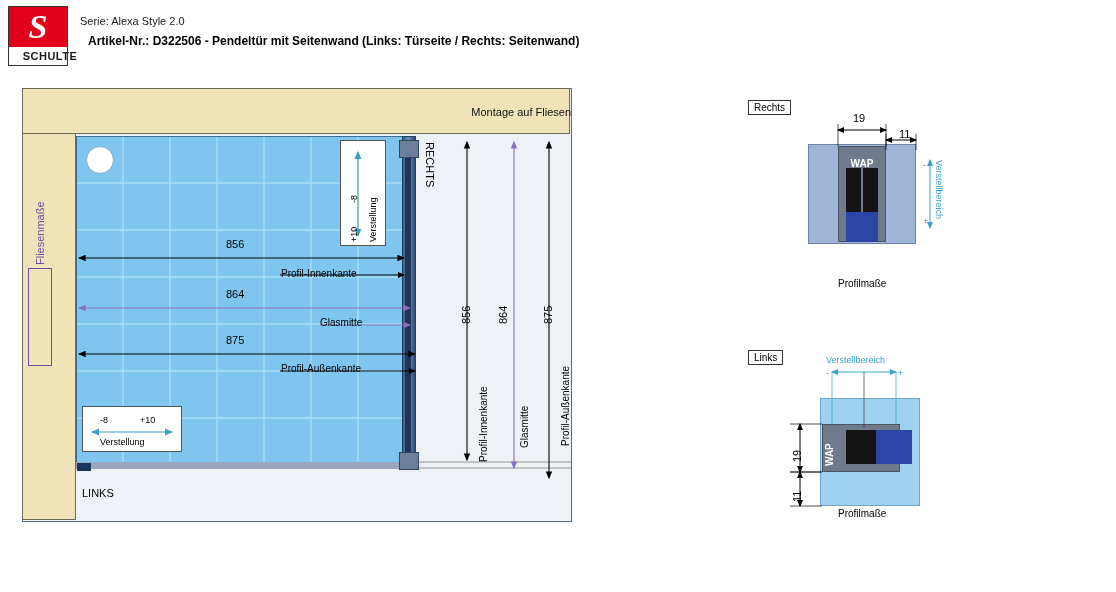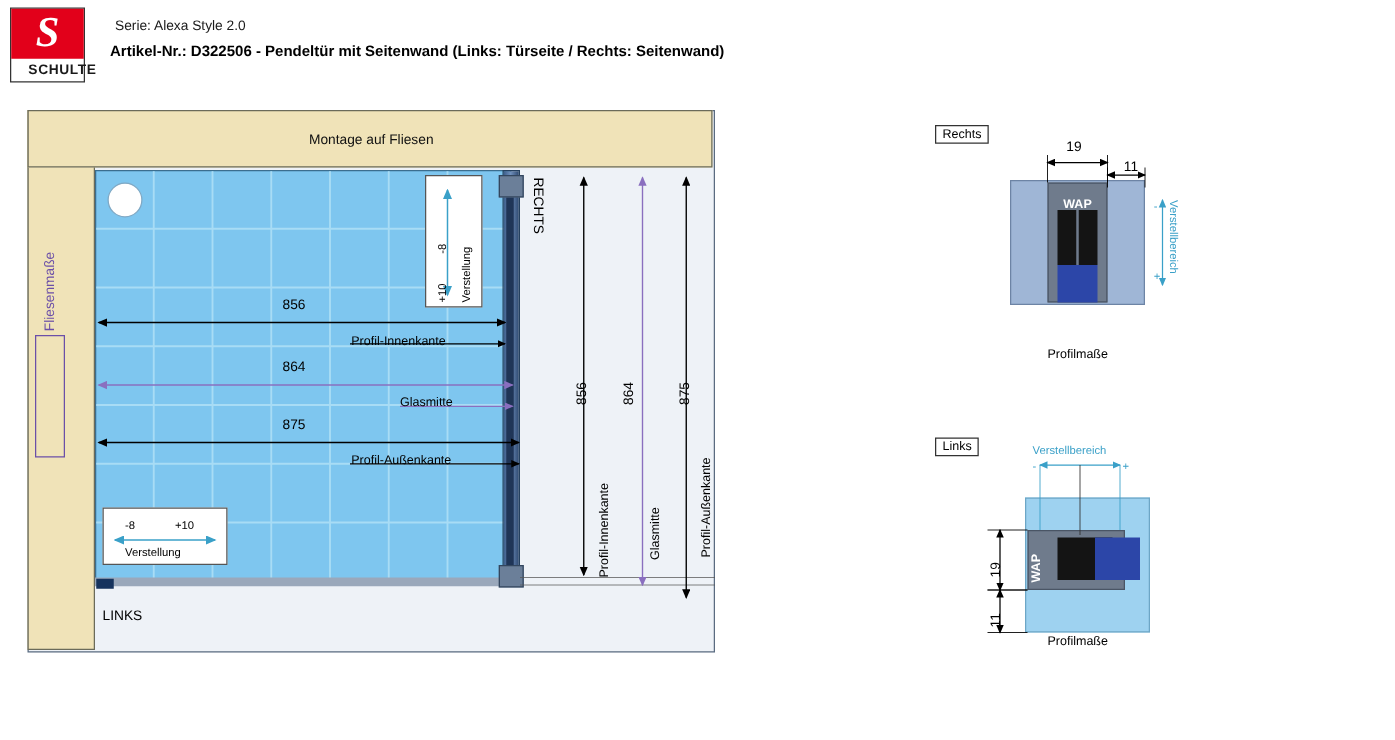--- a/index.html
+++ b/index.html
@@ -42,21 +42,21 @@
     text-align: center;
     font-size: 11px;
     font-weight: bold;
     letter-spacing: .5px;
     line-height: 18px;
     color: #1a1a1a;
   }
 
   
   .serie {
-    left: 92px; top: 15px;
+    left: 80px; top: 15px;
     font-size: 11px;
     color: #1a1a1a;
   }
   .artikel {
     left: 88px; top: 34px;
     font-size: 12px;
     font-weight: bold;
     color: #000;
   }
 
@@ -69,21 +69,21 @@
   
   .tile-top {
     left: 22px; top: 88px; width: 548px; height: 46px;
     background: #f0e3b8;
     border: 1px solid #6b6b5a;
     box-sizing: border-box;
   }
   .tile-top-label {
     left: 0; top: 0; width: 548px; height: 46px;
     line-height: 46px;
-    text-align: center;
+    text-align: right;
     font-size: 11px;
     color: #111;
   }
   
   .tile-left {
     left: 22px; top: 88px; width: 54px; height: 432px;
     background: #f0e3b8;
     border: 1px solid #6b6b5a;
     box-sizing: border-box;
   }

